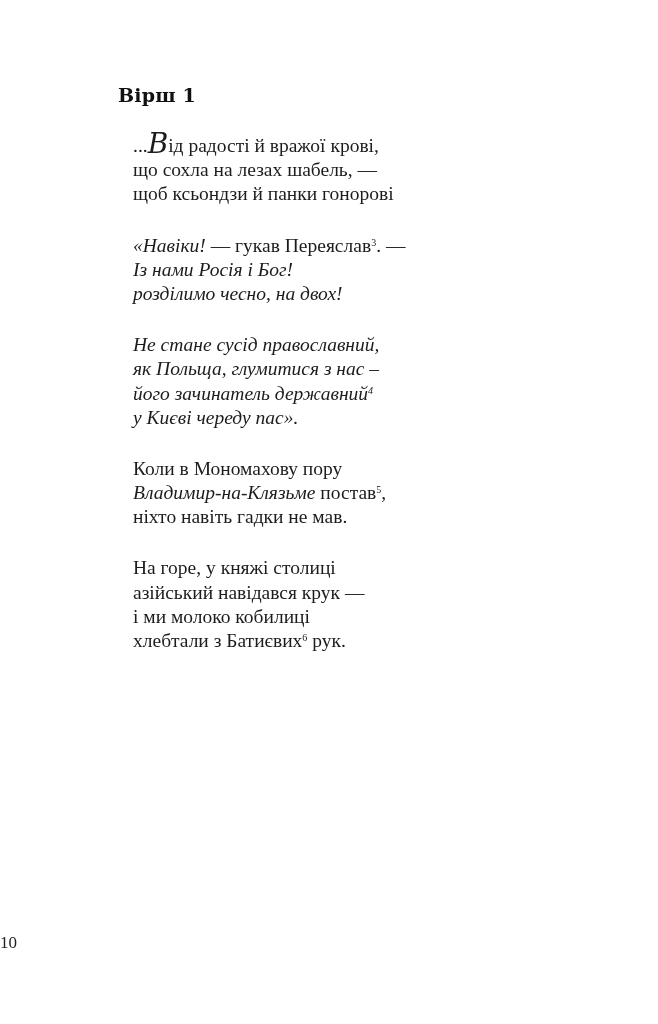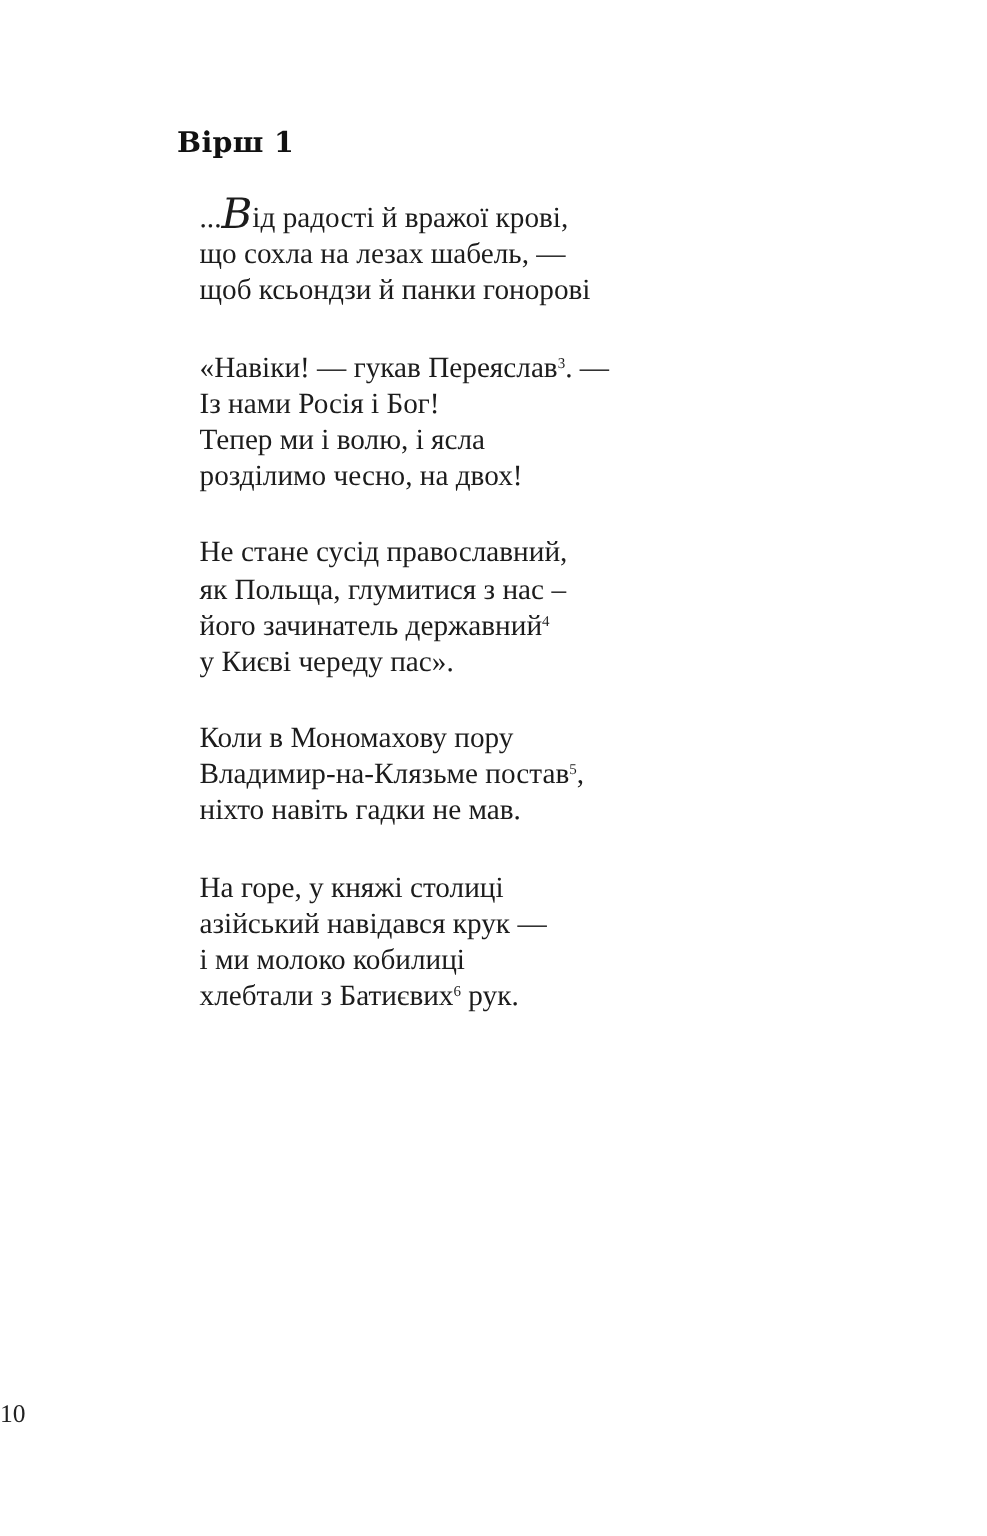--- a/index.html
+++ b/index.html
@@ -24,21 +24,21 @@
   }
   .stanza { margin: 0 0 27px 0; }
   .line {
     font-family: "Liberation Serif", "DejaVu Serif", serif;
     font-size: 19.5px;
     line-height: 24.2px;
     height: 24.2px;
     white-space: nowrap;
     color: #1c1c1c;
   }
-  .it { }
+  .it { font-style: italic; }
   sup { font-size: 10px; line-height: 0; vertical-align: 6px; }
   .dropcap {
     font-family: "DejaVu Serif", serif;
     font-style: italic;
     font-size: 28px;
     line-height: 0;
     vertical-align: -1px;
   }
   .pagenum {
     position: absolute; left: 0; width: 658px; top: 933px;
@@ -56,21 +56,20 @@
 
     <div class="stanza">
       <div class="line"><span>...</span><span class="dropcap">В</span><span>ід радості й вражої крові,</span></div>
       <div class="line">що сохла на лезах шабель, —</div>
       <div class="line">щоб ксьондзи й панки гонорові</div>
     </div>
 
     <div class="stanza">
       <div class="line"><span class="it">«Навіки!</span><span> — гукав Переяслав</span><sup>3</sup><span>. —</span></div>
       <div class="line it">Із нами Росія і Бог!</div>
-      <div class="line it">Тепер ми і волю, і ясла</div>
       <div class="line it">розділимо чесно, на двох!</div>
     </div>
 
     <div class="stanza">
       <div class="line it">Не стане сусід православний,</div>
       <div class="line it">як Польща, глумитися з нас –</div>
       <div class="line it"><span>його зачинатель державний</span><sup>4</sup></div>
       <div class="line it">у Києві череду пас».</div>
     </div>
 

